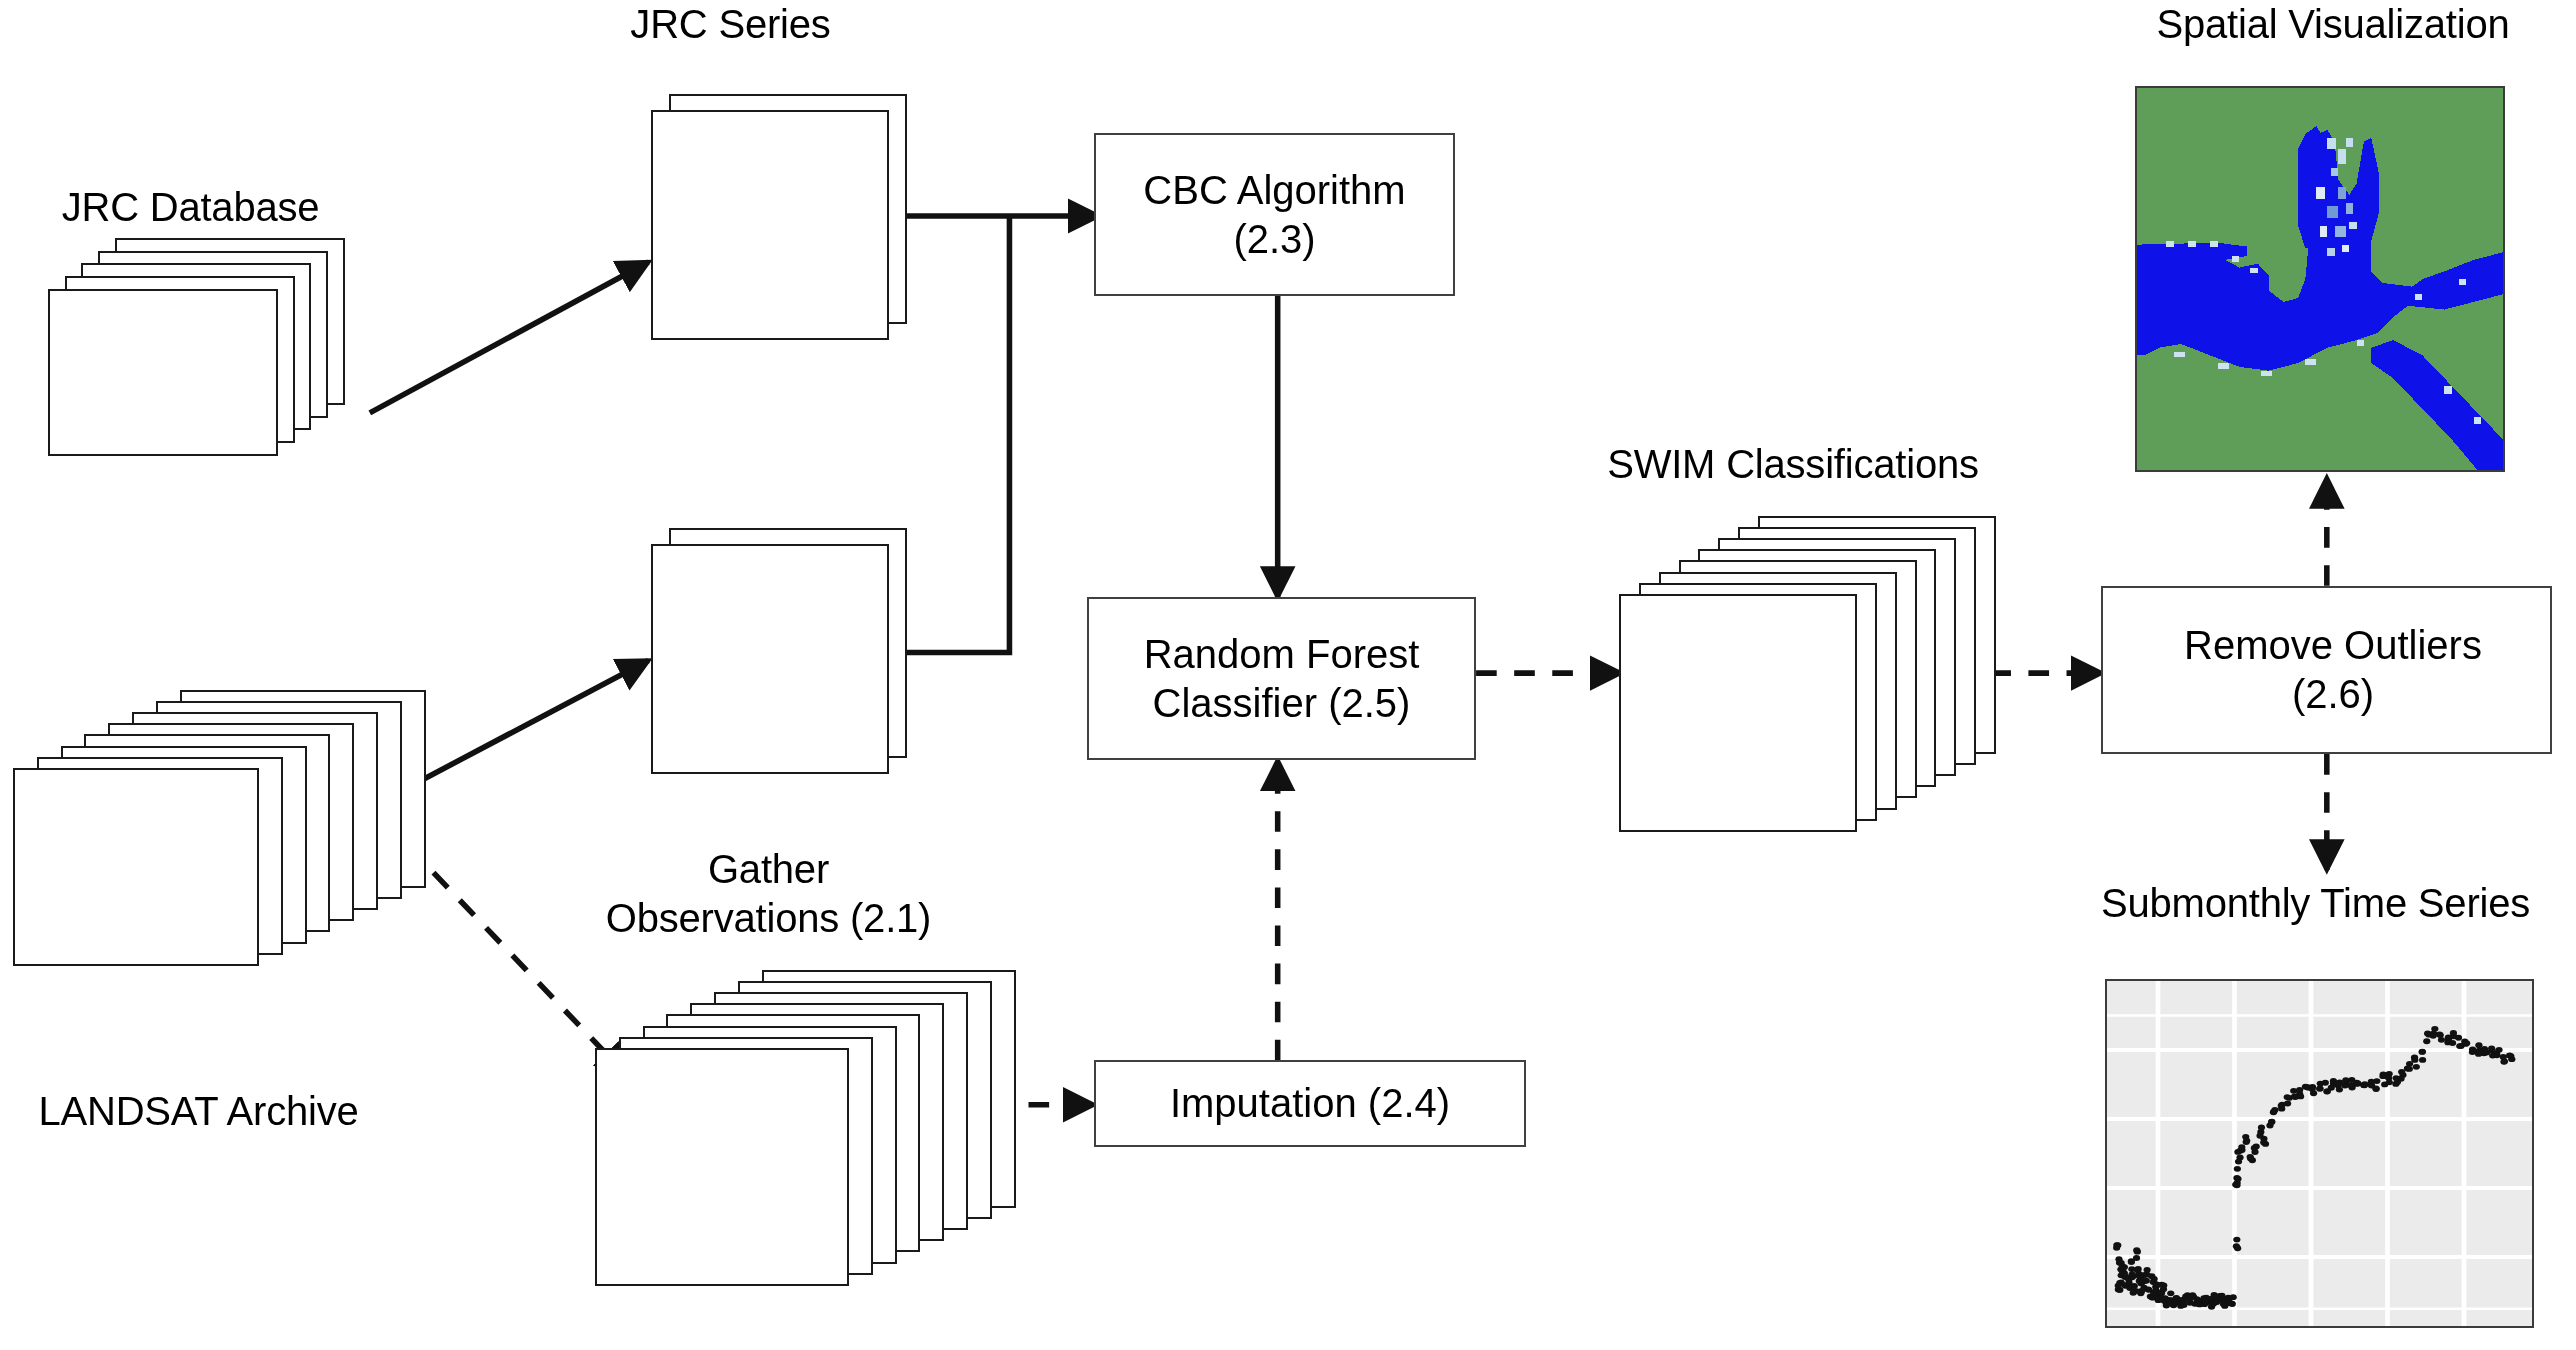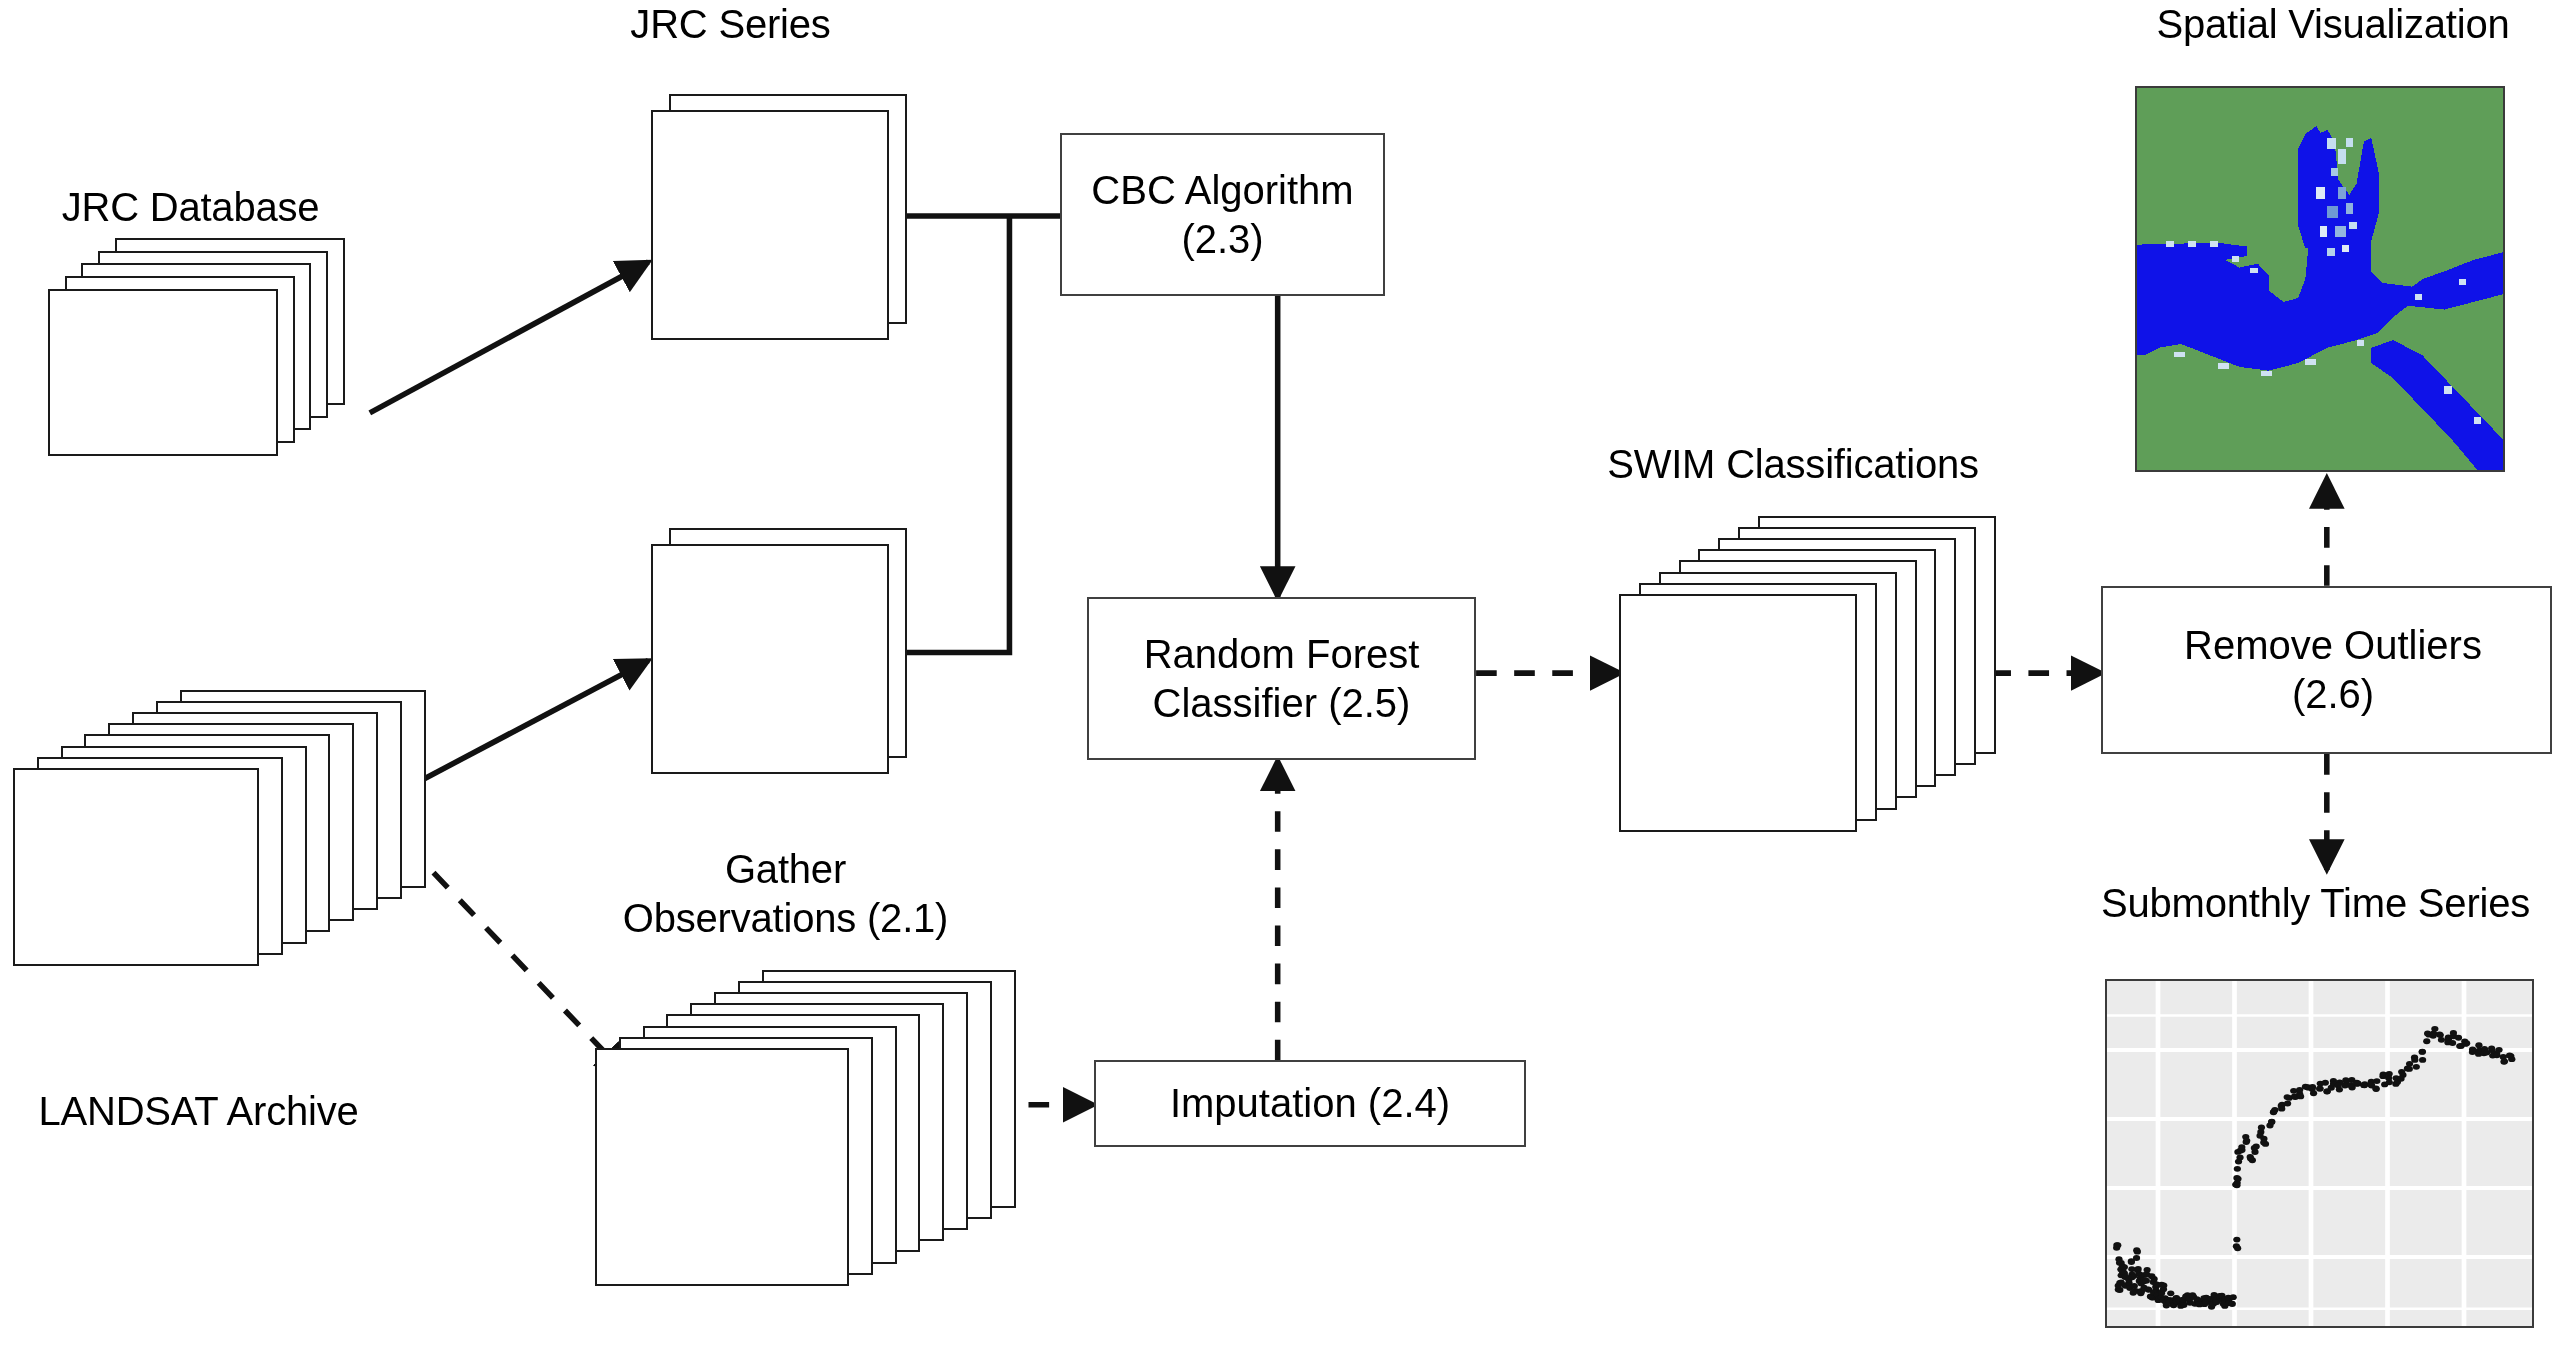--- a/index.html
+++ b/index.html
@@ -140,35 +140,35 @@
     <div class="sheet" style="left:17.5px; top:0px;  width:238px; height:230px;"></div>
     <div class="sheet" style="left:0px;  top:16px; width:238px; height:230px;"></div>
   </div>
 
 
   <div class="stack" style="left:651px; top:528px; width:270px; height:262px;">
     <div class="sheet" style="left:17.5px; top:0px;  width:238px; height:230px;"></div>
     <div class="sheet" style="left:0px;  top:16px; width:238px; height:230px;"></div>
   </div>
 
-  <div class="label" style="left:579px; top:845px; width:413px;">Gather
+  <div class="label" style="left:562px; top:845px; width:413px;">Gather
 Observations (2.1)</div>
 
   <div class="stack" style="left:595px; top:970px; width:397px; height:357px;">
     <div class="sheet" style="left:167px; top:0px;  width:254px; height:238px;"></div>
     <div class="sheet" style="left:143px; top:11px; width:254px; height:238px;"></div>
     <div class="sheet" style="left:119px; top:22px; width:254px; height:238px;"></div>
     <div class="sheet" style="left:95px; top:33px; width:254px; height:238px;"></div>
     <div class="sheet" style="left:71px;  top:44px; width:254px; height:238px;"></div>
     <div class="sheet" style="left:48px;  top:56px; width:254px; height:238px;"></div>
     <div class="sheet" style="left:24px;  top:67px; width:254px; height:238px;"></div>
     <div class="sheet" style="left:0px;   top:78px; width:254px; height:238px;"></div>
   </div>
 
-  <div class="procbox" style="left:1060px; top:133px; width:325px; height:163px;">CBC Algorithm
+  <div class="procbox" style="left:1094px; top:133px; width:361px; height:163px;">CBC Algorithm
 (2.3)</div>
 
   <div class="procbox" style="left:1087px; top:597px; width:389px; height:163px;">Random Forest
 Classifier (2.5)</div>
 
   <div class="procbox" style="left:1094px; top:1060px; width:432px; height:87px;">Imputation (2.4)</div>
 
   <div class="procbox" style="left:2101px; top:586px; width:451px; height:168px;padding-left:13px;">Remove Outliers
 (2.6)</div>
 

